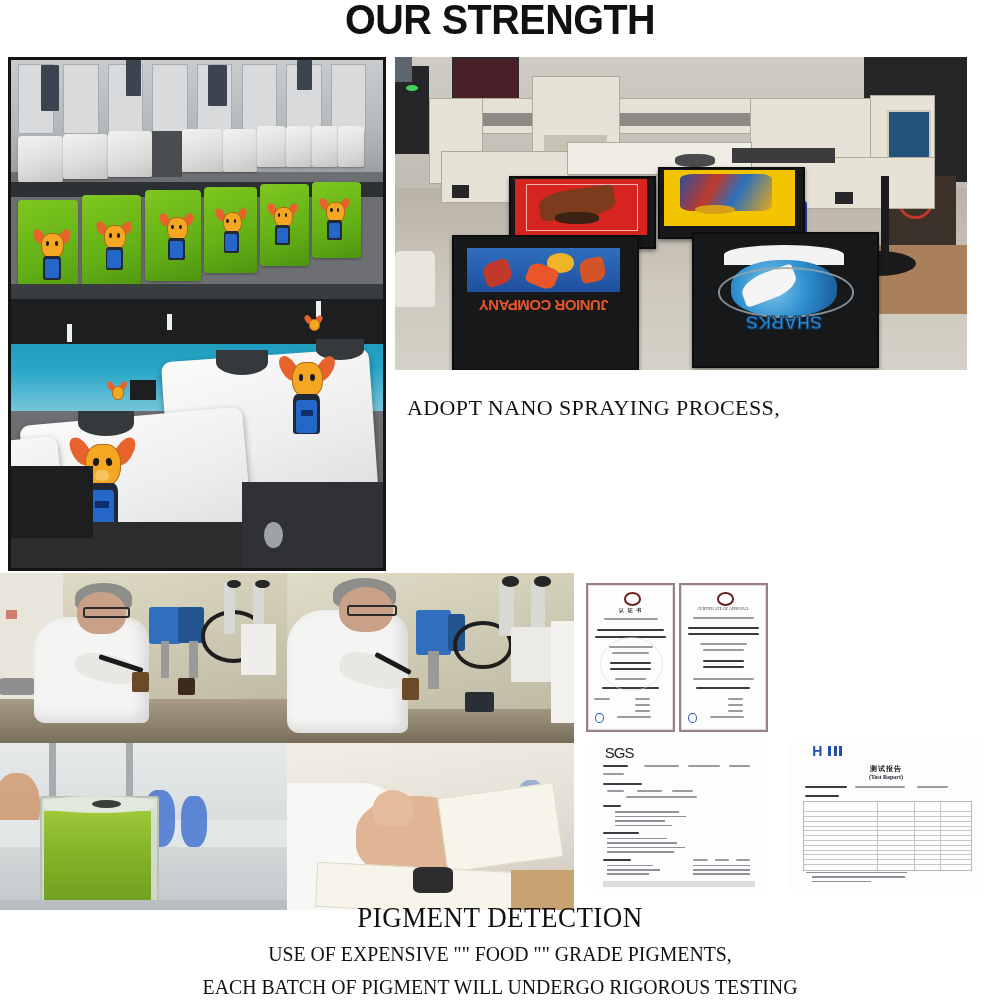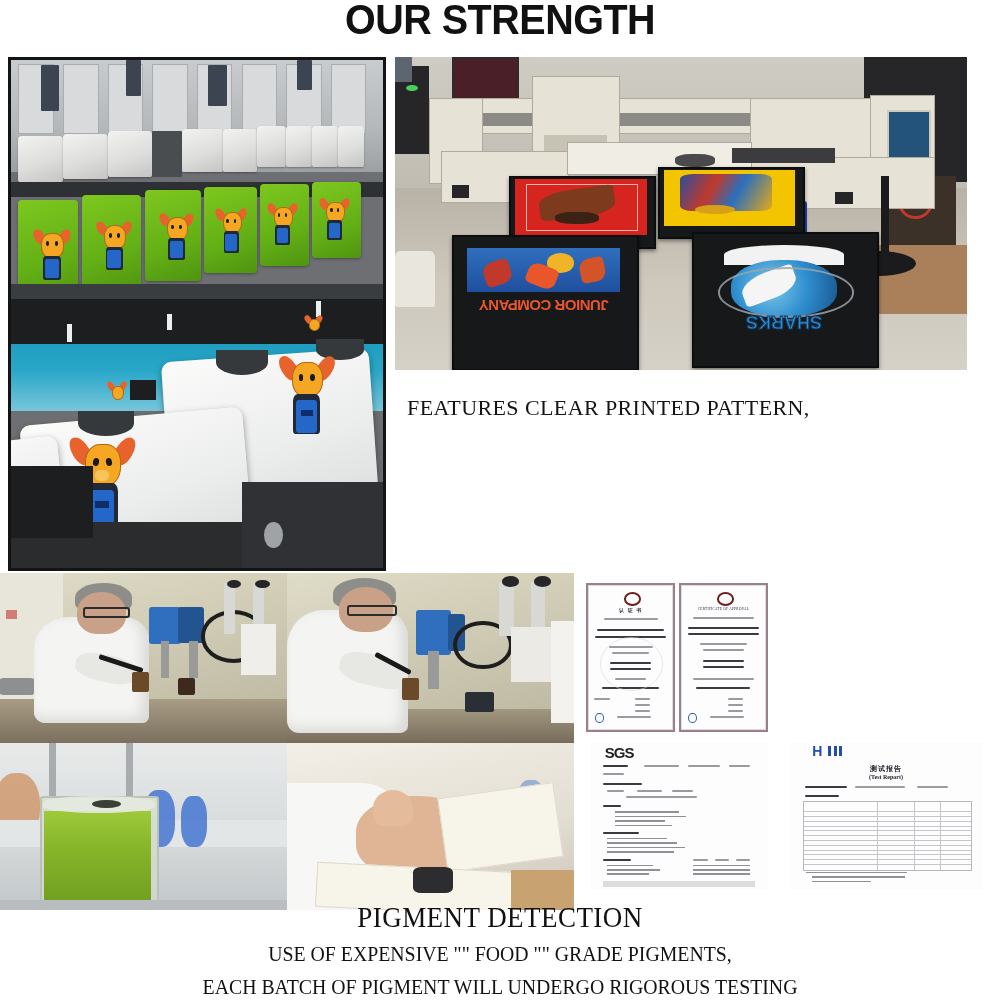--- a/index.html
+++ b/index.html
@@ -129,21 +129,21 @@
     font-family:"DejaVu Sans", sans-serif;color:#1a1a28;font-weight:bold;}
   .cert-title-en{position:absolute;width:100%;text-align:center;
     font-family:"Liberation Serif", serif;color:#1a1a28;}
   .badge{position:absolute;border:1.5px solid #c0392b;border-radius:50%;
     background:#fff;}
   .badge.blue{border-color:#2b5fa8;}
   .cert-report{background:linear-gradient(180deg,#d9dce8 0%,#cdd2e2 50%,#c3c9dc 100%);
     border:1px solid #b2b8cc;}
   .redstamp{position:absolute;border:2px solid #c0392b;border-radius:50%;opacity:.75;}
   .sgs-logo{position:absolute;font-family:"Liberation Sans", sans-serif;
-    font-weight:bold;color:#222;letter-spacing:-1px;}
+    font-weight:normal;color:#222;letter-spacing:-1px;}
   .h-logo{position:absolute;font-family:"Liberation Sans", sans-serif;
     font-weight:bold;color:#1f4fa8;}
   .h-bars{position:absolute;background:#1f4fa8;}
   .tbl{position:absolute;border:1px solid #b8b8bc;}
   .tbl .r{position:absolute;left:0;width:100%;border-top:1px solid #c6c6ca;}
   .tbl .c{position:absolute;top:0;height:100%;border-left:1px solid #c6c6ca;}
   .tiny-txt{position:absolute;background:#7d7d86;height:1.5px;opacity:.85;}
 
   
   .pd-block{position:absolute;left:0;top:900px;width:1000px;text-align:center;color:#121212;}
@@ -372,21 +372,21 @@
       <div style="position:absolute;left:18%;top:20%;width:64%;height:46%;background:radial-gradient(circle at 38% 48%, #7fc8ea 0%, #2f8fcf 50%, #17558f 100%);border-radius:46% 46% 42% 42%;}"></div>
       <div style="position:absolute;left:24%;top:30%;width:34%;height:22%;background:#f5f5f5;border-radius:50% 10% 50% 10%;transform:rotate(-20deg);"></div>
       <div style="position:absolute;left:10%;top:26%;width:80%;height:38%;border:2px solid #9aa4ad;border-radius:50%;opacity:.85;"></div>
       <div class="pr-print-text" style="top:62%;font-size:18px;letter-spacing:0;color:#2f8fcf;-webkit-text-stroke:1px #0d3c6b;">SHARKS</div>
     </div>
 
     <div style="position:absolute;left:0%;top:62%;width:7%;height:18%;background:#e9e6dd;border-radius:12% 12% 6% 6%;"></div>
   </div>
 
   <div class="pp-block">
-    <div class="pp-line">FEATURES CLEAR PRINTED PATTERN,</div>
+    <div class="pp-line">ADOPT NANO SPRAYING PROCESS,</div>
   </div>
 
   <div class="photo" id="photo-lab1">
     <div class="lab-bg"></div>
     <div style="position:absolute;left:0;top:0;width:22%;height:100%;background:#e8e6da;"></div>
     <div style="position:absolute;left:2%;top:22%;width:4%;height:5%;background:#c0392b;opacity:.6;"></div>
     <div class="lab-bench" style="height:26%;background:linear-gradient(180deg,#a89c85 0%,#7b705e 100%);"></div>
     <div class="lab-coat" style="left:12%;top:26%;width:40%;height:62%;"></div>
     <div class="lab-hair" style="left:26%;top:6%;width:20%;height:17%;"></div>
     <div class="lab-head" style="left:27%;top:11%;width:17%;height:25%;"></div>

